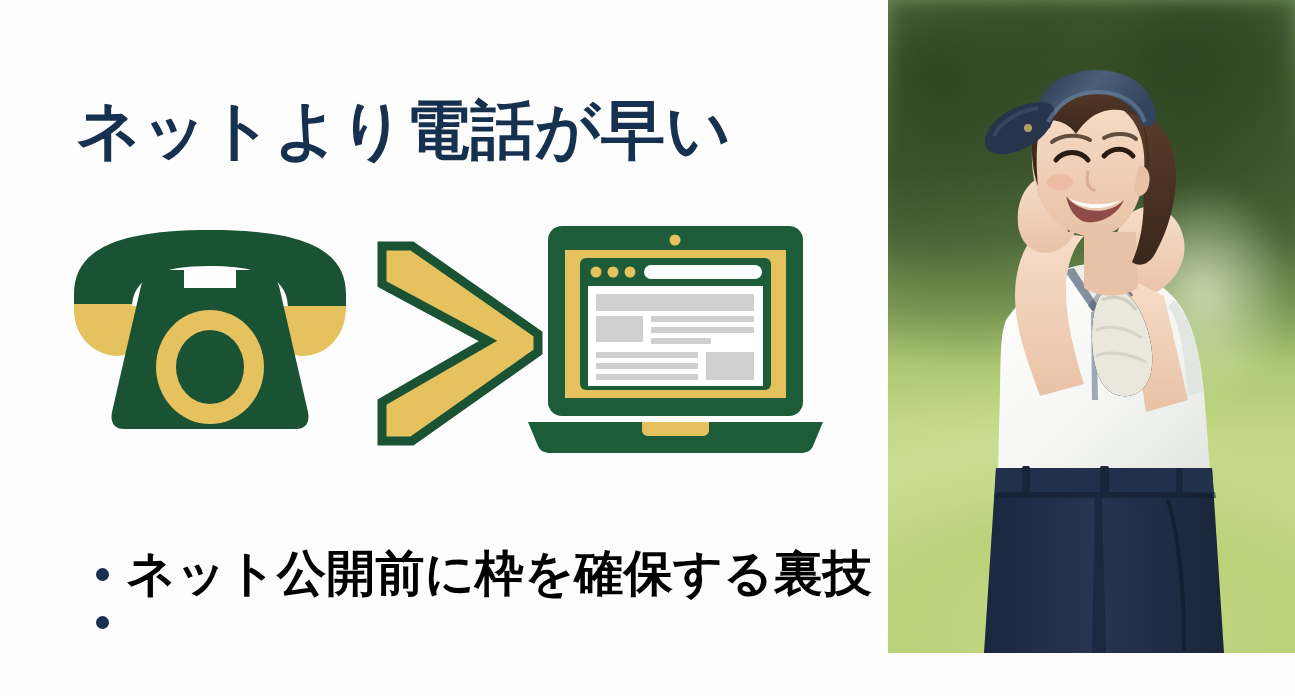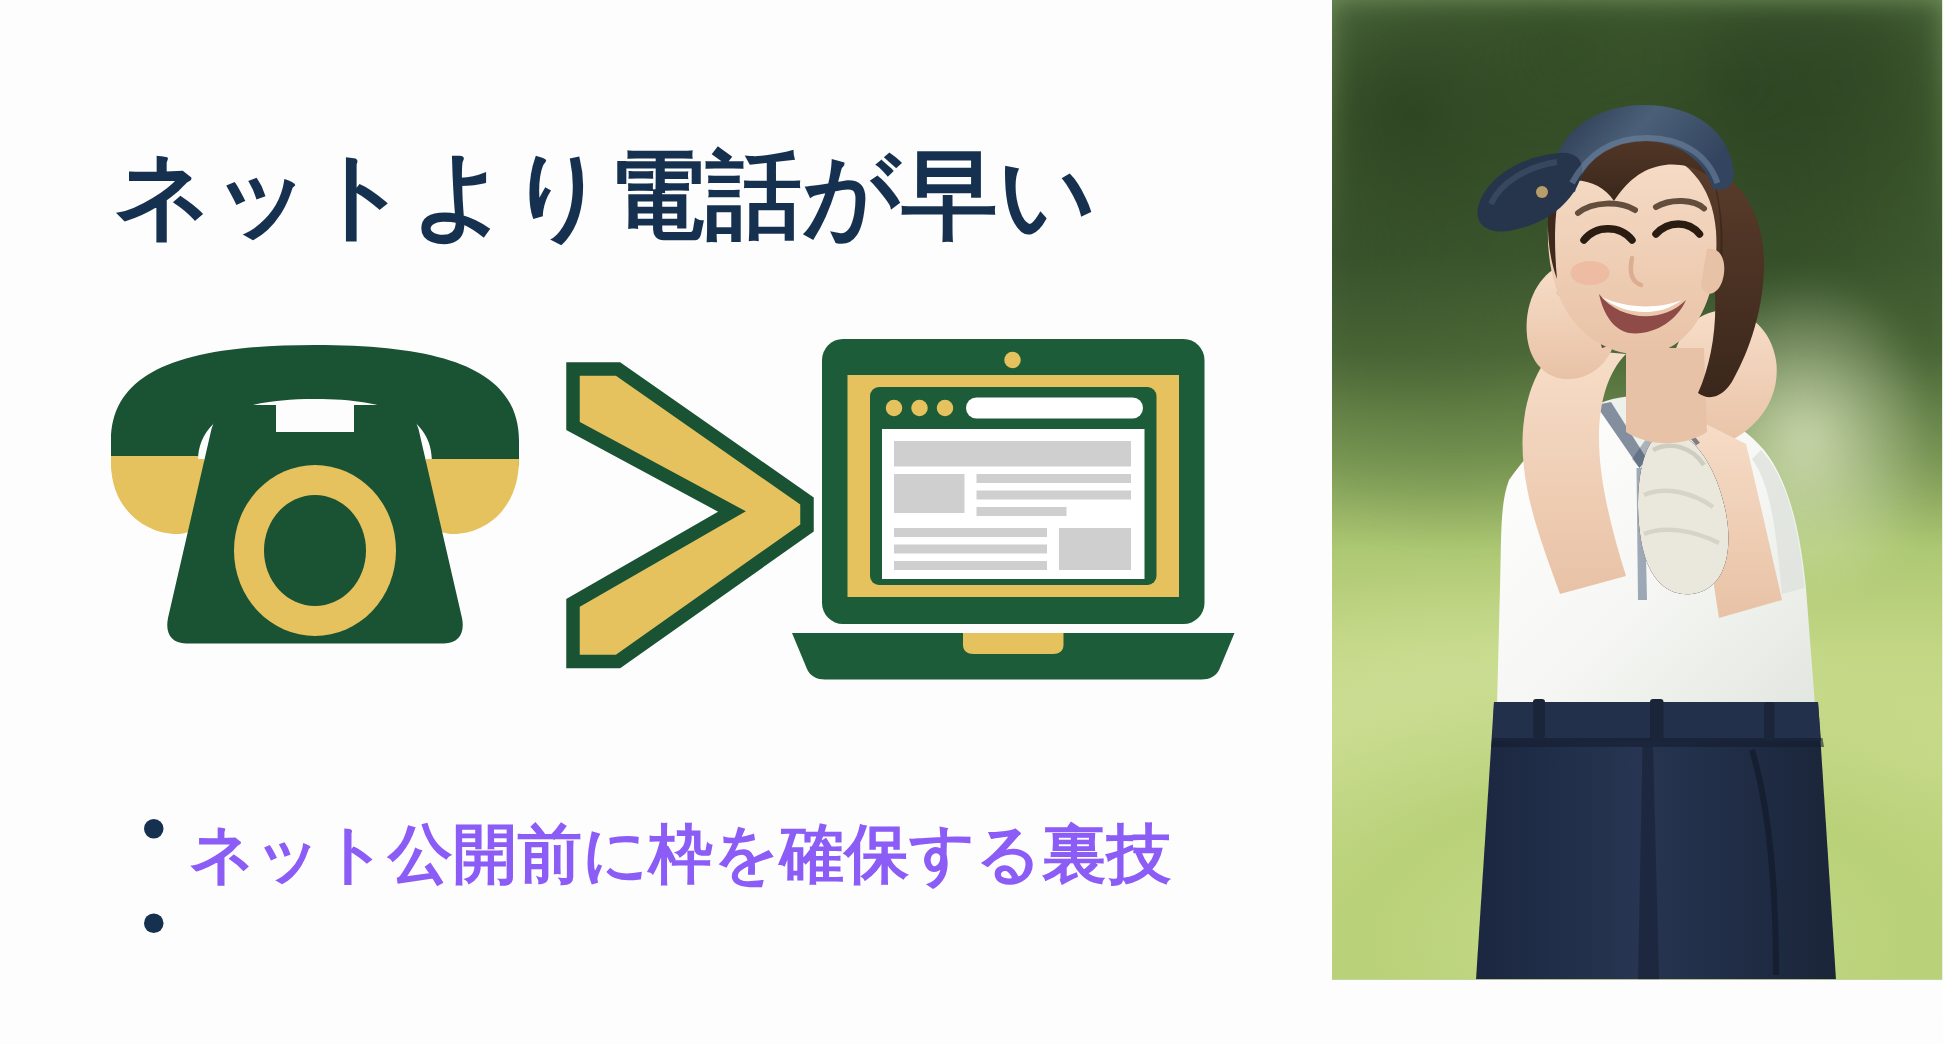--- a/index.html
+++ b/index.html
@@ -71,24 +71,24 @@
     position: absolute;
     left: 96px;
     top: 545px;
     width: 760px;
     margin: 0;
     padding: 0;
     list-style: none;
   }
   .bullet-item {
     display: flex;
-    align-items: flex-start;
+    align-items: center;
     margin: 0 0 12px 0;
-    color: #8b5cf6;
-    font-size: 43px;
+    color: #000000;
+    font-size: 49px;
     font-weight: 700;
     line-height: 1.18;
     letter-spacing: 0.2px;
     white-space: nowrap;
     text-shadow: 0 1px 1px rgba(255,255,255,0.6);
   }
   .bullet-dot {
     flex: 0 0 auto;
     width: 13px;
     height: 13px;

